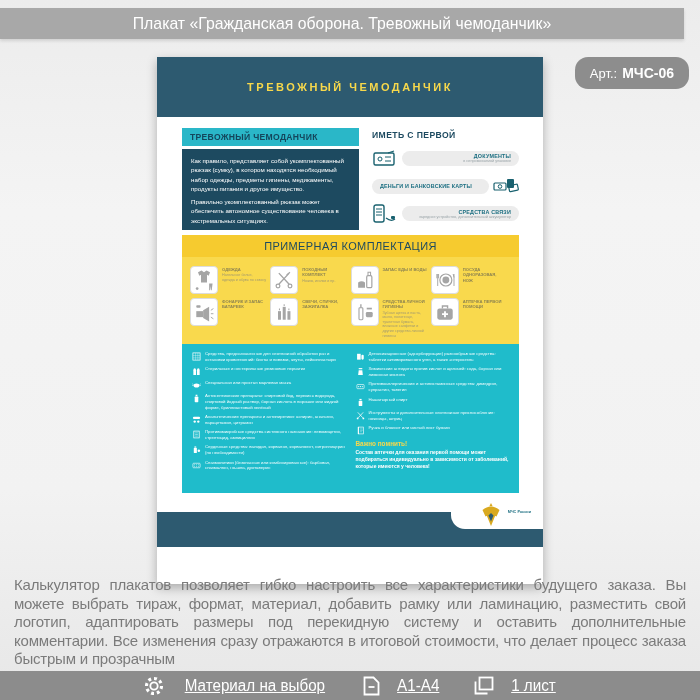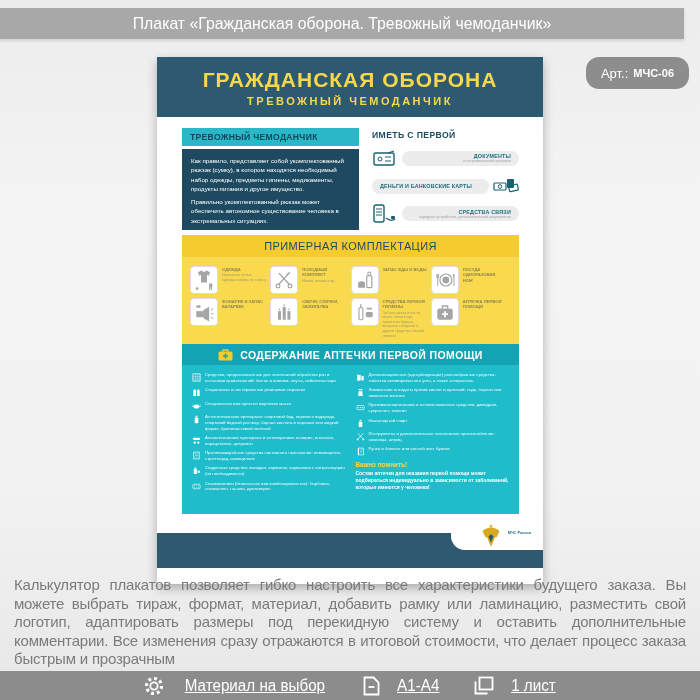--- a/index.html
+++ b/index.html
@@ -15,21 +15,21 @@
     background:#a8a8a8; color:#fff; display:flex; align-items:center; justify-content:center;
     font-size:17px; box-shadow:0 2px 3px rgba(0,0,0,.12);
   }
   .topbar span { transform:scaleX(.93); white-space:nowrap; }
   
   .badge {
     position:absolute; top:57px; right:11px; height:26px;
     background:#8d8d8d; color:#fff; border-radius:13px;
     display:flex; align-items:center; padding:16px 15px; font-size:13px; gap:5px;
   }
-  .badge b { font-size:11px; }
+  .badge b { font-size:14px; }
   
   .poster {
     position:absolute; left:157px; top:57px; width:386px; height:527px;
     background:#fff; box-shadow:0 4px 10px rgba(0,0,0,.28);
   }
   .p-header {
     height:60px; background:#2d5a70; display:flex; flex-direction:column;
     align-items:center; justify-content:center; gap:3px;
   }
   .p-title { color:#f7d84b; font-size:21px; font-weight:bold; letter-spacing:1px; white-space:nowrap; }
@@ -115,21 +115,20 @@
 </div>
 
 <div class="badge">
   <span>Арт.:</span>
   <b>МЧС-06</b>
 </div>
 
 <div class="poster">
 
   <div class="p-header">
-    <div class="p-title">ГРАЖДАНСКАЯ ОБОРОНА</div>
     <div class="p-subtitle">ТРЕВОЖНЫЙ ЧЕМОДАНЧИК</div>
   </div>
 
   <div class="p-body">
 
     <div class="p-columns">
 
       <div class="col-left">
         <div class="tc-head">ТРЕВОЖНЫЙ ЧЕМОДАНЧИК</div>
         <div class="tc-panel">
@@ -290,28 +289,20 @@
             <div class="kit-txt">
                 <div class="kit-label">АПТЕЧКА ПЕРВОЙ ПОМОЩИ</div>
                 <div class="kit-note"></div>
               </div>
           </div>
         </div>
       </div>
     </div>
 
     <div>
-      <div class="aid-head">
-        <svg width="15" height="12" viewBox="0 0 15 12">
-            <rect x="0.5" y="2.5" width="14" height="9" rx="1.5" fill="#f6cb2f"></rect>
-            <path d="M5 2.5V1h5v1.5" fill="none" stroke="#f6cb2f" stroke-width="1.3"></path>
-            <path d="M7.5 4.5v5M5 7h5" stroke="#12a3b4" stroke-width="1.6"></path>
-          </svg>
-        <span>СОДЕРЖАНИЕ АПТЕЧКИ ПЕРВОЙ ПОМОЩИ</span>
-      </div>
       <div class="aid-body">
         <div class="aid-col">
           <div class="aid-item">
               <svg width="9" height="9" viewBox="0 0 10 10">
                 <rect x="1" y="1" width="8" height="8" fill="none" stroke="#fff" stroke-width=".8"></rect>
                 <path d="M1 4h8M1 6.5h8M4 1v8M6.5 1v8" stroke="#fff" stroke-width=".4"></path>
               </svg>
               <div class="aid-txt">Средства, предназначенные для неотложной обработки ран и остановки кровотечений: бинты и повязки, жгуты, лейкопластыри</div>
             </div>
           <div class="aid-item">

